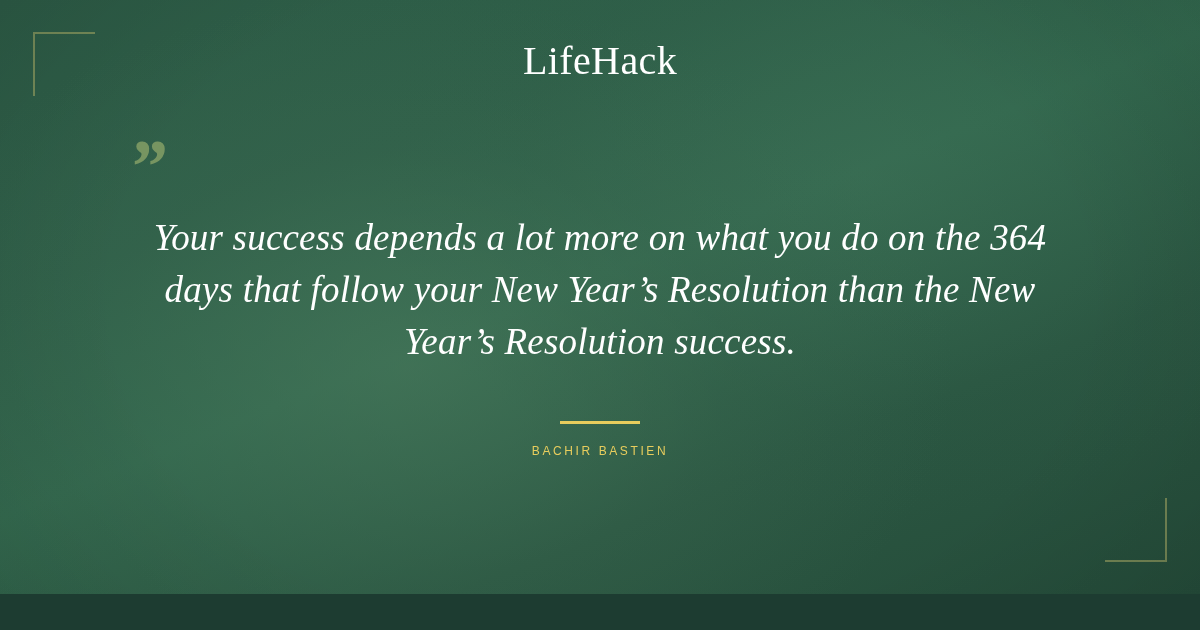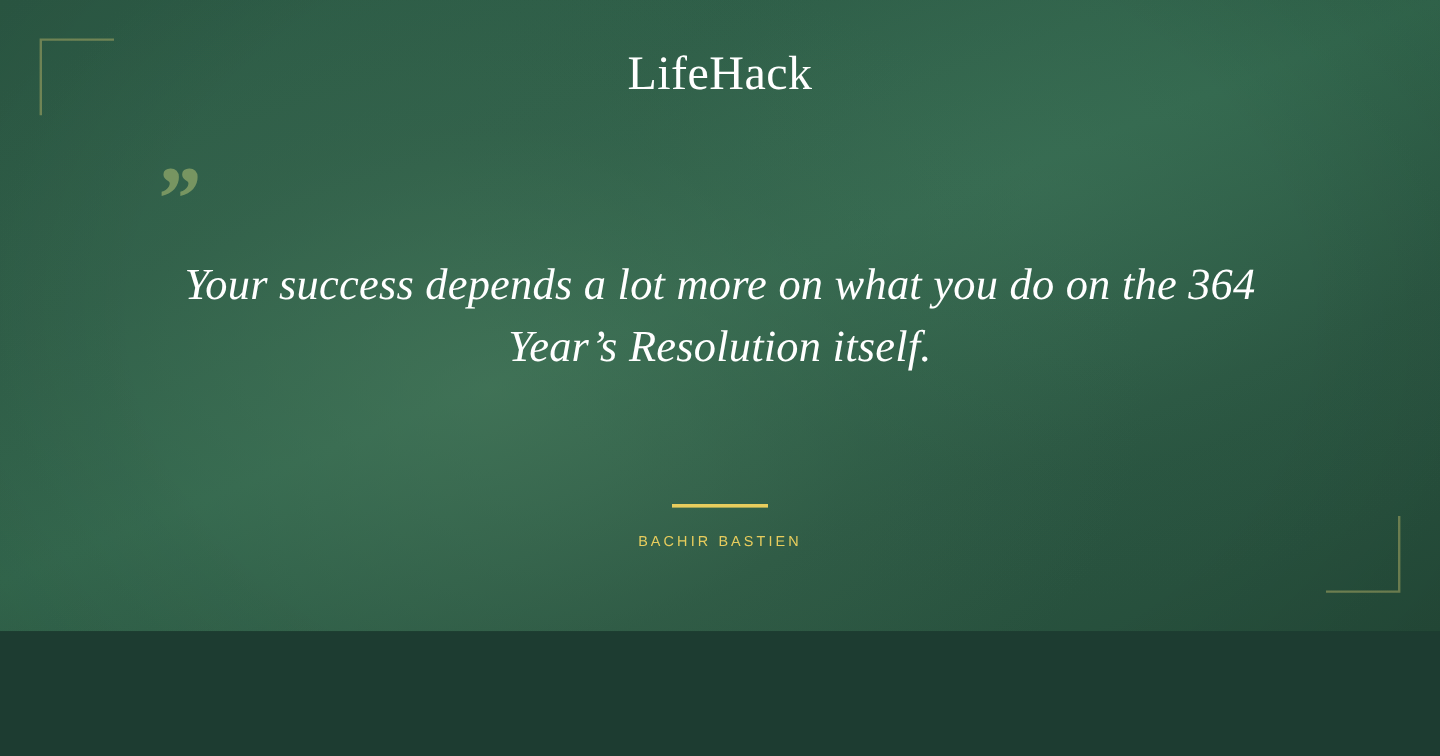--- a/index.html
+++ b/index.html
@@ -3,21 +3,21 @@
 <meta charset="utf-8">
 <style>
   html, body {
     margin: 0;
     padding: 0;
     background: #1d3c31;
   }
   .card {
     position: relative;
     width: 1200px;
-    height: 526px;
+    height: 594px;
     overflow: hidden;
     background-color: #28533f;
     background-image:
       radial-gradient(ellipse 760px 520px at 34% 62%, rgba(74,120,92,0.55) 0%, rgba(60,104,80,0.28) 42%, rgba(40,83,63,0.0) 72%),
       radial-gradient(ellipse 620px 430px at 72% 30%, rgba(64,112,88,0.38) 0%, rgba(45,90,70,0.12) 55%, rgba(40,83,63,0.0) 80%),
       linear-gradient(158deg, #2c5a45 0%, #2f6049 28%, #336a4f 48%, #2b5742 72%, #244b39 100%);
     font-family: "Liberation Sans", sans-serif;
     -webkit-font-smoothing: antialiased;
   }
   .card::after {
@@ -138,21 +138,22 @@
 
   <div class="corner corner-tl"></div>
   <div class="corner corner-br"></div>
 
   <div class="logo">LifeHack</div>
 
   <div class="quote-mark">”</div>
 
   <div class="quote-block">
     <div class="quote-line">Your success depends a lot more on what you do on the 364</div>
-    <div class="quote-line">Year’s Resolution itself.</div>
+    <div class="quote-line">days that follow your New Year’s Resolution than the New</div>
+    <div class="quote-line">Year’s Resolution success.</div>
   </div>
 
   <div class="divider-wrap">
     <span class="divider"></span>
   </div>
 
   <div class="author">BACHIR BASTIEN</div>
 
 </div>
 

